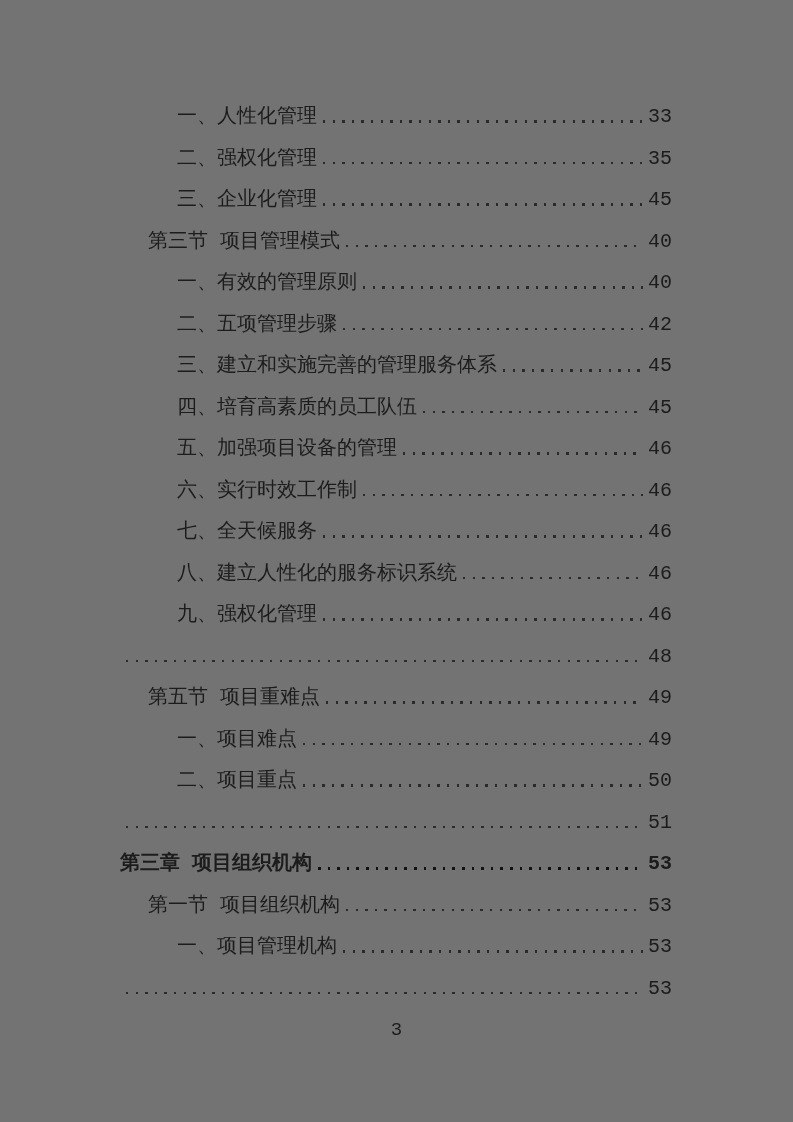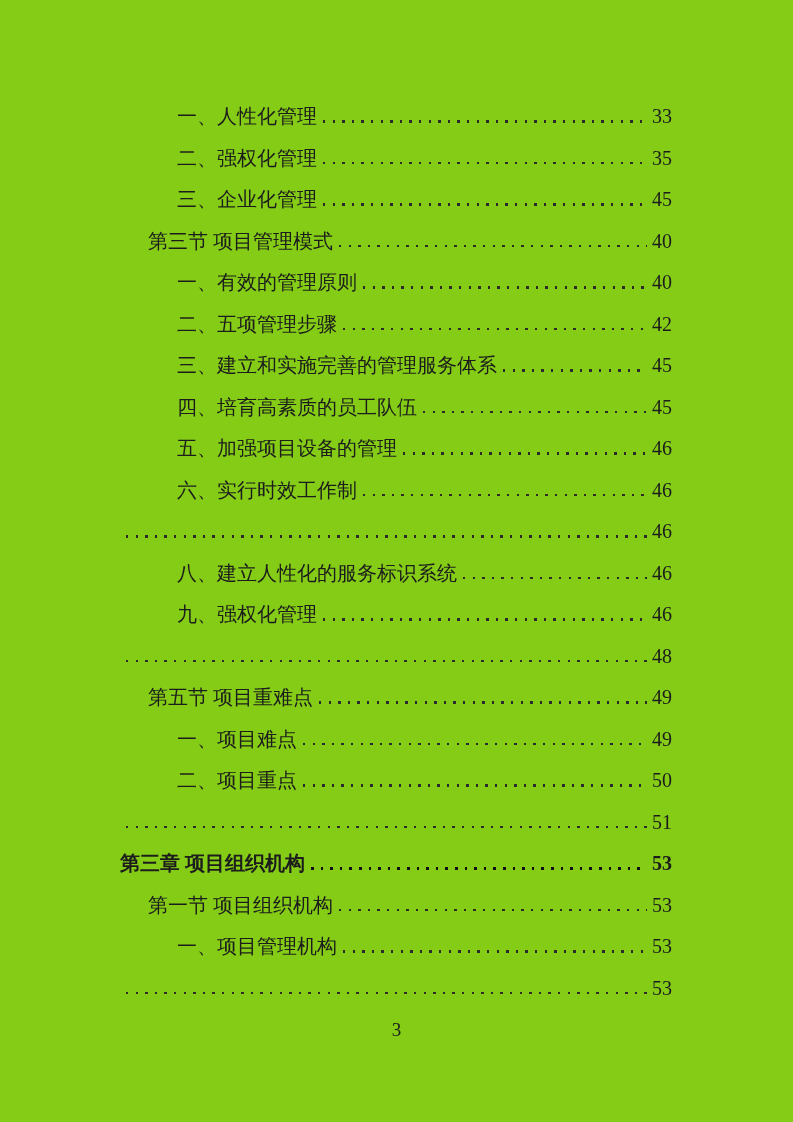--- a/index.html
+++ b/index.html
@@ -4,23 +4,23 @@
 <style>
   html, body {
     margin: 0;
     padding: 0;
     background: #ffffff;
   }
   .page {
     position: relative;
     width: 793px;
     height: 1122px;
-    background: #84cc16;
+    background: #737373;
     overflow: hidden;
-    font-family: Liberation Serif, serif;
+    font-family: Liberation Mono, monospace;
     color: #1c1c1c;
   }
   .toc {
     padding: 96px 121px 0 120px;
   }
   .toc-row {
     display: flex;
     align-items: baseline;
     height: 41.5px;
     line-height: 41.5px;
@@ -118,20 +118,21 @@
     <span class="toc-label">五、加强项目设备的管理</span>
     <span class="toc-dots"></span>
     <span class="toc-page-num">46</span>
   </div>
       <div class="toc-row level-item">
     <span class="toc-label">六、实行时效工作制</span>
     <span class="toc-dots"></span>
     <span class="toc-page-num">46</span>
   </div>
       <div class="toc-row level-item">
+    <span class="toc-label">七、全天候服务</span>
     <span class="toc-dots"></span>
     <span class="toc-page-num">46</span>
   </div>
       <div class="toc-row level-item">
     <span class="toc-label">八、建立人性化的服务标识系统</span>
     <span class="toc-dots"></span>
     <span class="toc-page-num">46</span>
   </div>
       <div class="toc-row level-item">
     <span class="toc-label">九、强权化管理</span>

